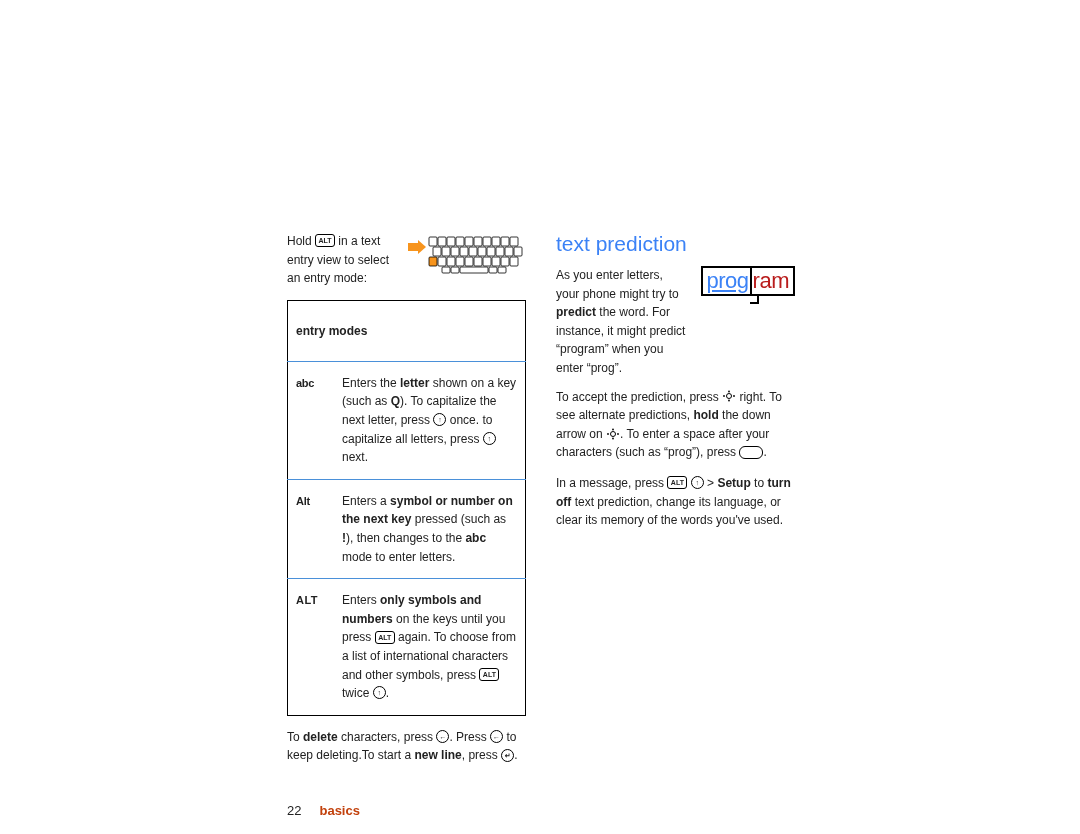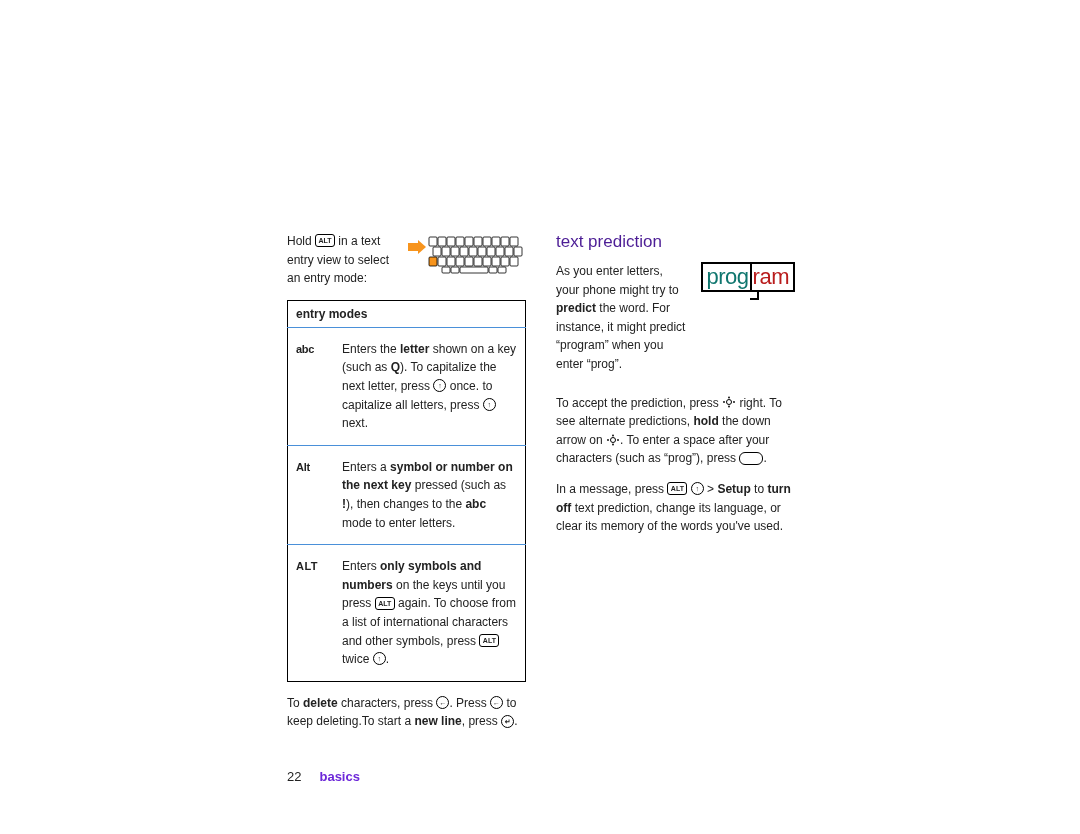--- a/index.html
+++ b/index.html
@@ -75,21 +75,21 @@
 
   .modes-table {
     border: 1.5px solid #000;
     width: 100%;
     border-collapse: collapse;
     margin-bottom: 12px;
   }
   .modes-table th {
     text-align: left;
     font-weight: bold;
-    padding: 6px 8px;
+    padding: 23px 8px;
     border-bottom: 1px solid #4a90d9;
     font-size: 12px;
   }
   .modes-table td {
     padding: 12px 8px;
     vertical-align: top;
     border-bottom: 1px solid #4a90d9;
     line-height: 1.55;
   }
   .modes-table tr:last-child td {
@@ -146,51 +146,51 @@
   .below-table {
     line-height: 1.55;
     margin-bottom: 18px;
   }
 
   .footer {
     font-size: 13px;
     margin-top: 20px;
   }
   .page-num { font-weight: normal; margin-right: 18px; }
-  .section-name { color: #6d28d9; font-weight: 600; text-align: center; }
+  .section-name { color: #c2410c; font-weight: 600; text-align: center; }
 
   .heading {
-    color: #4c1d95;
-    font-size: 17px;
+    color: #3b82f6;
+    font-size: 21px;
     font-weight: 500;
     margin-bottom: 10px;
   }
   .prediction-row {
     display: flex;
     gap: 12px;
     align-items: flex-start;
-    margin-bottom: 20px;
+    margin-bottom: 10px;
   }
   .prediction-row .txt {
     flex: 1;
     line-height: 1.55;
   }
   .prog-box {
     border: 2.5px solid #000;
     padding: 0 4px;
     font-family: Arial, sans-serif;
     font-weight: normal;
     font-size: 22px;
     letter-spacing: -0.5px;
     display: flex;
     align-items: center;
     height: 26px;
     position: relative;
   }
-  .prog-box .typed { color: #0f766e; }
+  .prog-box .typed { color: #3b82f6; text-decoration: underline; }
   .prog-box .bar {
     width: 2px;
     align-self: stretch;
     background: #000;
     margin: 0 1px;
   }
   .prog-box .pred { color: #b91c1c; }
   .prog-wrap { position: relative; padding-bottom: 8px; }
   .cursor-tail {
     position: absolute;

